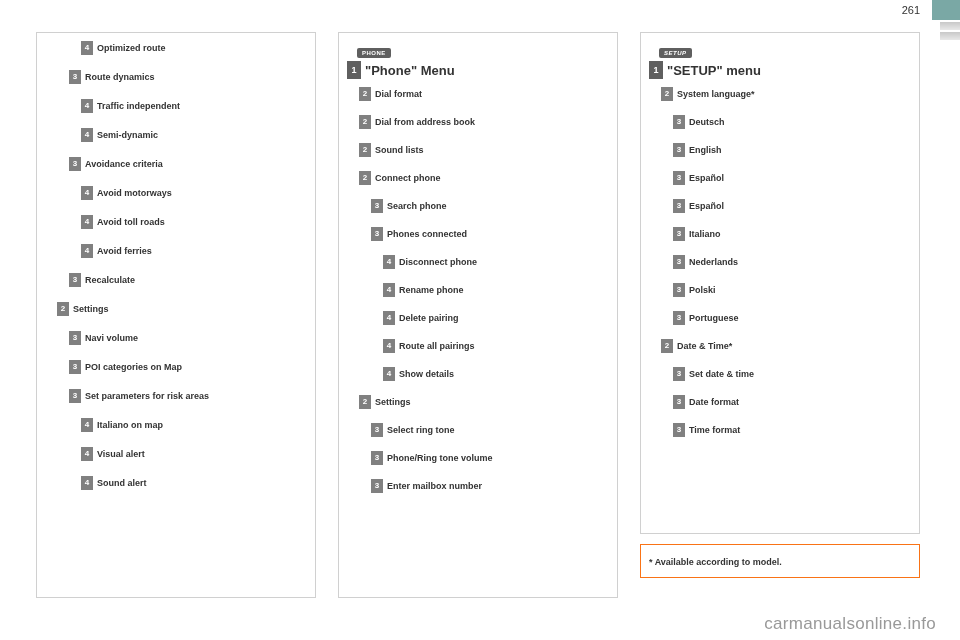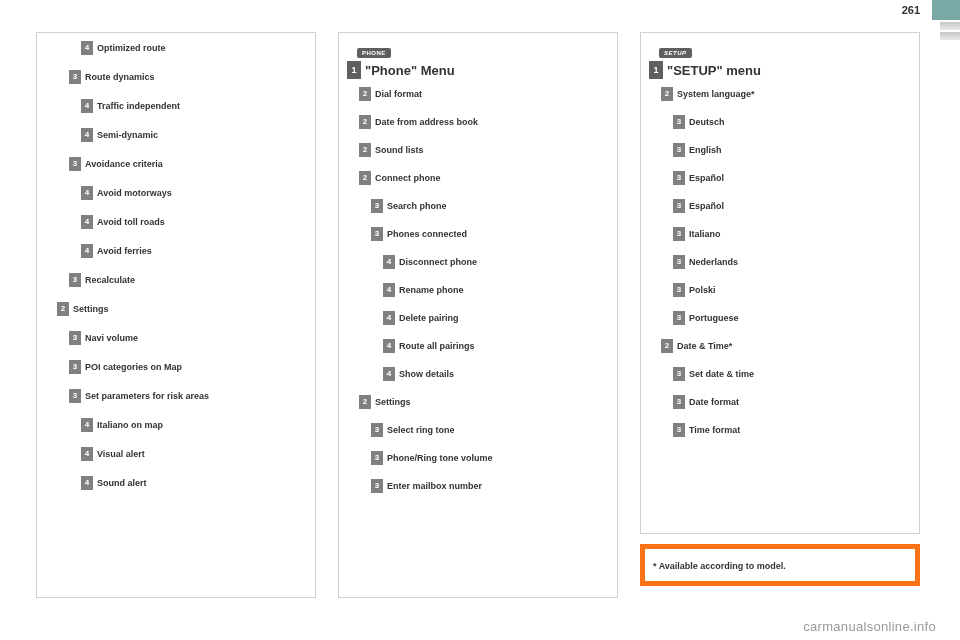--- a/index.html
+++ b/index.html
@@ -13,21 +13,21 @@
       width: 960px;
       height: 640px;
       position: relative;
       overflow: hidden;
     }
     .page-number {
       position: absolute;
       top: 4px;
       right: 40px;
       font-size: 11px;
-      font-weight: bold;
+      font-weight: normal;
       color: #333;
     }
     .corner-block {
       position: absolute;
       top: 0;
       right: 0;
       width: 28px;
       height: 20px;
       background: #7aa8a5;
     }
@@ -55,21 +55,21 @@
     }
     .panel {
       width: 280px;
       border: 1px solid #d0d0d0;
       background: #fff;
       padding: 8px 8px 10px 8px;
       position: relative;
     }
     .panel-short {
       width: 280px;
-      border: 5px solid #f97316;
+      border: 1px solid #f97316;
       background: #fff;
       padding: 6px 8px 8px 8px;
       margin-top: 10px;
     }
     .right-column {
       display: flex;
       flex-direction: column;
     }
     .menu-chip {
       display: inline-block;
@@ -139,21 +139,21 @@
     .indent-3 { margin-left: 36px; }
     .footnote {
       font-size: 9px;
       font-weight: bold;
       color: #333;
     }
     .footer-url {
       position: absolute;
       bottom: 6px;
       right: 24px;
-      font-size: 13px;
+      font-size: 17px;
       color: #999;
       letter-spacing: 0.3px;
     }
   </style>
 </head>
 <body>
 
 <div class="page-number">261</div>
 <div class="corner-block"></div>
 <div class="side-bar">
@@ -236,21 +236,21 @@
       <div class="menu-num">1</div>
       <div class="menu-title">"Phone" Menu</div>
     </div>
     <div id="col2-items" style="margin-top:8px;">
         <div class="item-row indent-1" style="margin-top: 0px;">
           <div class="item-num">2</div>
           <div class="item-label">Dial format</div>
         </div>
         <div class="item-row indent-1" style="margin-top: 14px;">
           <div class="item-num">2</div>
-          <div class="item-label">Date from address book</div>
+          <div class="item-label">Dial from address book</div>
         </div>
         <div class="item-row indent-1" style="margin-top: 14px;">
           <div class="item-num">2</div>
           <div class="item-label">Sound lists</div>
         </div>
         <div class="item-row indent-1" style="margin-top: 14px;">
           <div class="item-num">2</div>
           <div class="item-label">Connect phone</div>
         </div>
         <div class="item-row indent-2" style="margin-top: 14px;">

